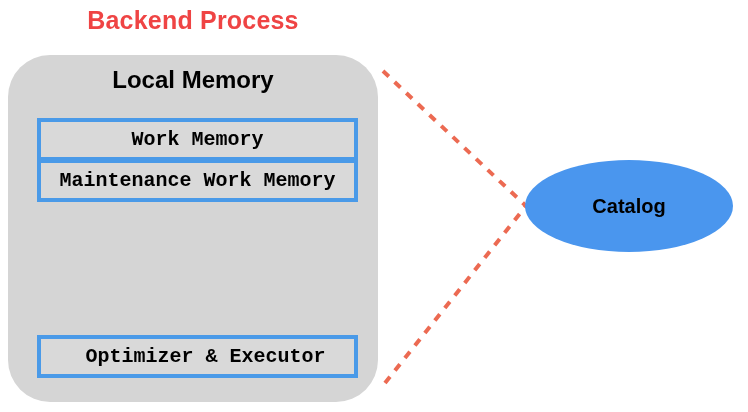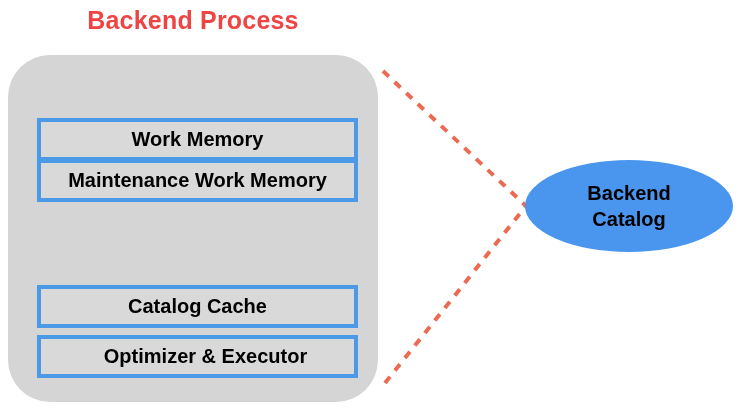--- a/index.html
+++ b/index.html
@@ -69,20 +69,21 @@
     background: #d9d9d9;
     display: flex;
     align-items: center;
     justify-content: center;
   }
   .mem-box span {
     font-size: 20px;
     font-weight: bold;
     color: #000000;
     white-space: nowrap;
+    font-family: Liberation Mono, monospace;
   }
   .mem-box-1 { top: 63px; }
   .mem-box-2 { top: 104px; }
   .mem-box-3 { top: 179px; }
   .mem-box-4 { top: 230px; }
   .mem-box-5 { top: 280px; padding-left: 16px; }
   .backend-ellipse {
     position: absolute;
     left: 525px;
     top: 160px;
@@ -111,37 +112,34 @@
 <div class="canvas">
 
   <div class="diagram-title">Backend Process</div>
 
   <svg class="connectors" viewBox="0 0 748 412" xmlns="http://www.w3.org/2000/svg">
     <line class="connector-line" x1="383" y1="71" x2="526" y2="206" stroke="#ec6a52"></line>
     <line class="connector-line" x1="385" y1="383" x2="526" y2="206" stroke="#ec6a52"></line>
   </svg>
 
   <div class="local-memory">
+    <div class="lm-title">Local Memory</div>
 
     <div class="mem-box mem-box-1">
       <span>Work Memory</span>
     </div>
 
     <div class="mem-box mem-box-2">
       <span>Maintenance Work Memory</span>
     </div>
 
 
-    <div class="mem-box mem-box-4">
-      <span>Catalog Cache</span>
-    </div>
 
     <div class="mem-box mem-box-5">
       <span>Optimizer &amp; Executor</span>
     </div>
   </div>
 
   <div class="backend-ellipse">
-    <span>Backend</span>
     <span>Catalog</span>
   </div>
 
 </div>
 
 </body></html>

